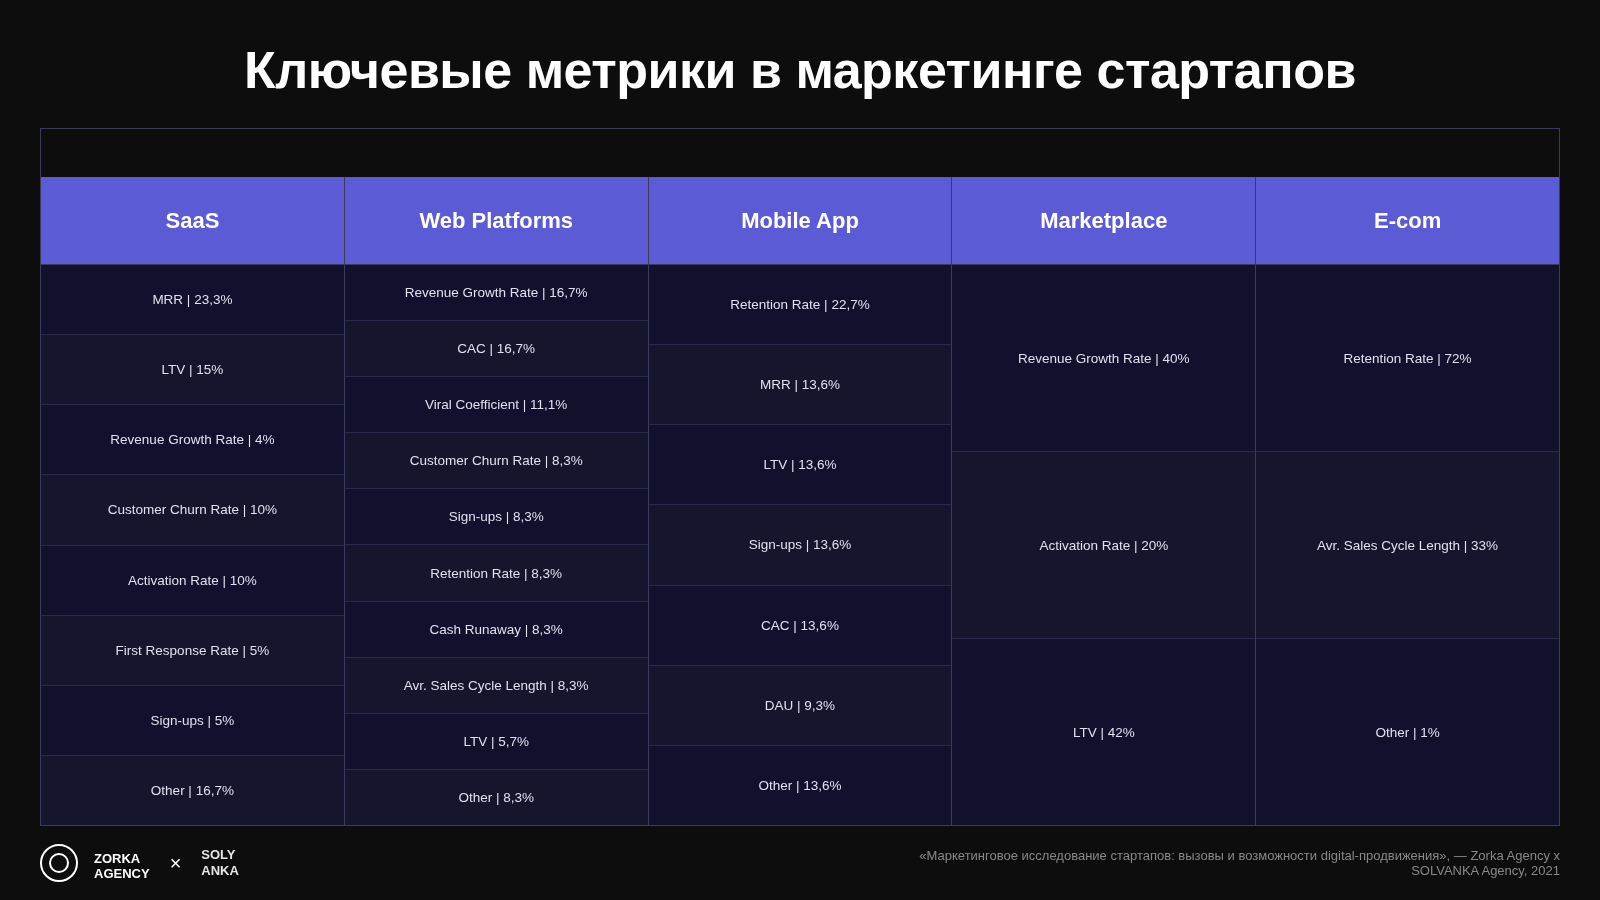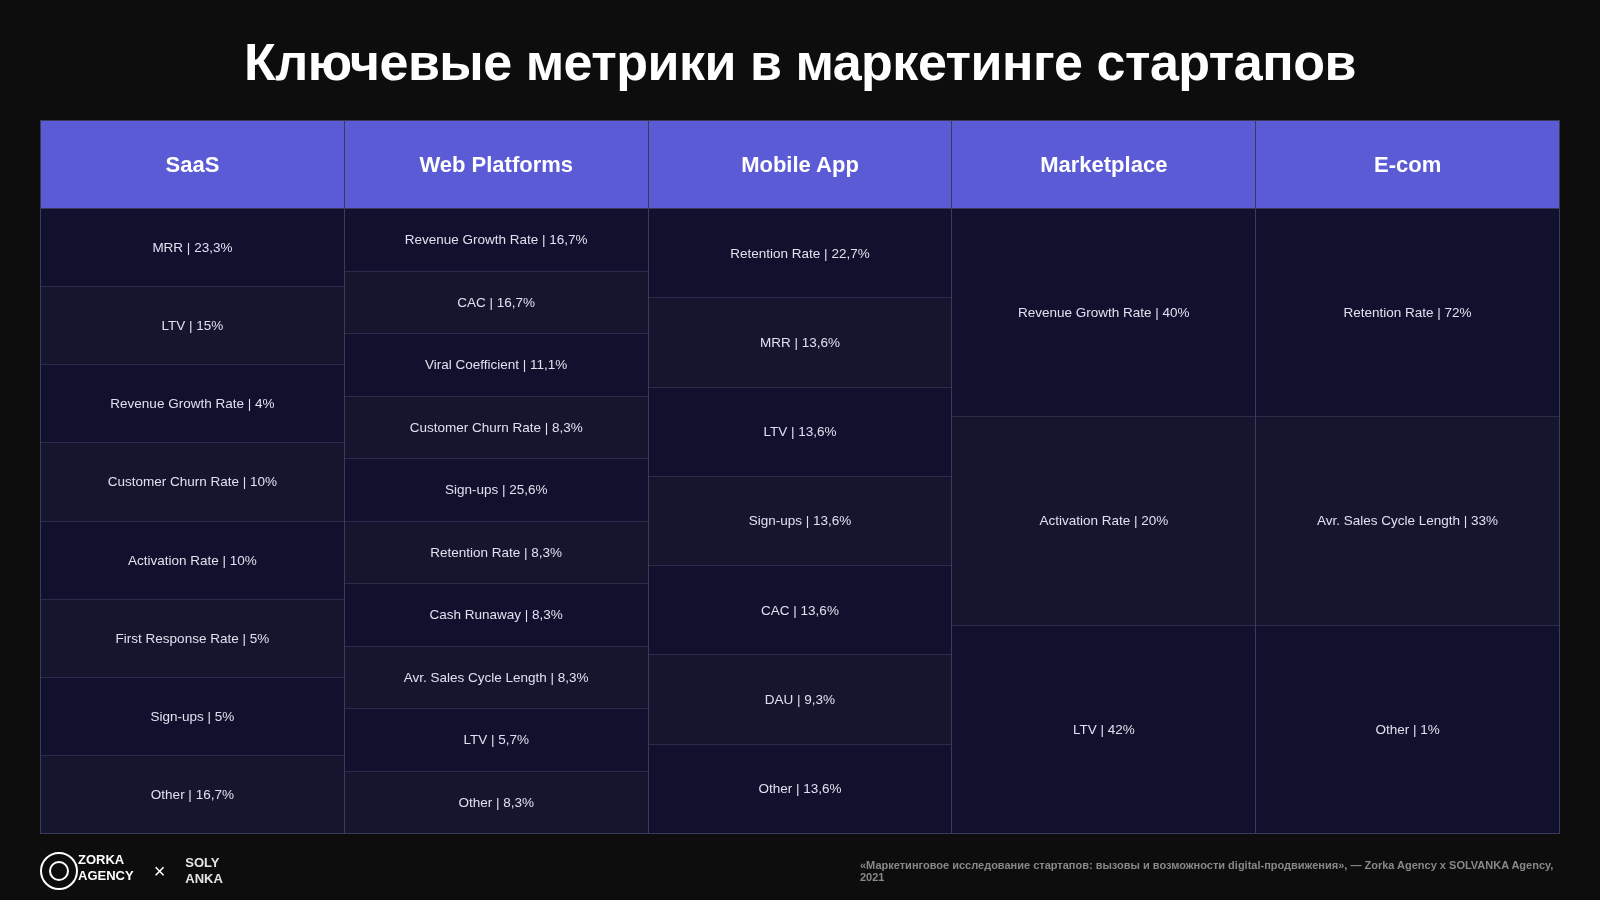--- a/index.html
+++ b/index.html
@@ -12,21 +12,21 @@
       position: relative;
     }
 
     .page-wrapper {
       width: 1600px;
       height: 900px;
       background: #0d0d0d;
       display: flex;
       flex-direction: column;
       align-items: center;
-      padding: 0 40px;
+      padding: 8px 40px;
     }
 
     .main-title {
       color: #ffffff;
       font-size: 52px;
       font-weight: 900;
       text-align: center;
       margin-top: 32px;
       margin-bottom: 28px;
       letter-spacing: -0.5px;
@@ -38,20 +38,21 @@
       flex: 1;
       gap: 0;
       border: 1px solid #3a3a5c;
     }
 
     .column {
       flex: 1;
       display: flex;
       flex-direction: column;
       border-right: 1px solid #3a3a5c;
+      margin-top: 48px;
     }
     .column:last-child {
       border-right: none;
     }
 
     .col-header {
       background: #5b5bd6;
       color: #ffffff;
       font-size: 22px;
       font-weight: 700;
@@ -106,22 +107,22 @@
     }
 
     .footer-logo {
       display: flex;
       align-items: center;
       gap: 14px;
     }
 
     .zorka-logo {
       display: flex;
-      align-items: flex-start;
-      gap: 0;
+      align-items: flex-end;
+      gap: 16px;
     }
 
     .zorka-circle {
       width: 38px;
       height: 38px;
       border-radius: 50%;
       border: 2px solid #fff;
       display: flex;
       align-items: center;
       justify-content: center;
@@ -148,23 +149,23 @@
 
     .solvanka-text {
       color: #e5e5e5;
       font-size: 13px;
       font-weight: 700;
       line-height: 1.2;
     }
 
     .footer-note {
       color: #888;
-      font-size: 11px;
+      font-size: 13px;
+      text-align: right;
       max-width: 700px;
-      font-weight: bold;
     }
   </style>
 </head>
 <body>
 
 <div class="page-wrapper">
   <h1 class="main-title">Ключевые метрики в маркетинге стартапов</h1>
 
   <div class="table-container" id="table-container">
       <div class="column">
@@ -180,21 +181,21 @@
           <div class="metric-row">Other | 16,7%</div>
         </div>
       </div>
       <div class="column">
         <div class="col-header">Web Platforms</div>
         <div class="col-body">
           <div class="metric-row">Revenue Growth Rate | 16,7%</div>
           <div class="metric-row">CAC | 16,7%</div>
           <div class="metric-row">Viral Coefficient | 11,1%</div>
           <div class="metric-row">Customer Churn Rate | 8,3%</div>
-          <div class="metric-row">Sign-ups | 25,6%</div>
+          <div class="metric-row">Sign-ups | 8,3%</div>
           <div class="metric-row">Retention Rate | 8,3%</div>
           <div class="metric-row">Cash Runaway | 8,3%</div>
           <div class="metric-row">Avr. Sales Cycle Length | 8,3%</div>
           <div class="metric-row">LTV | 5,7%</div>
           <div class="metric-row">Other | 8,3%</div>
         </div>
       </div>
       <div class="column">
         <div class="col-header">Mobile App</div>
         <div class="col-body">

